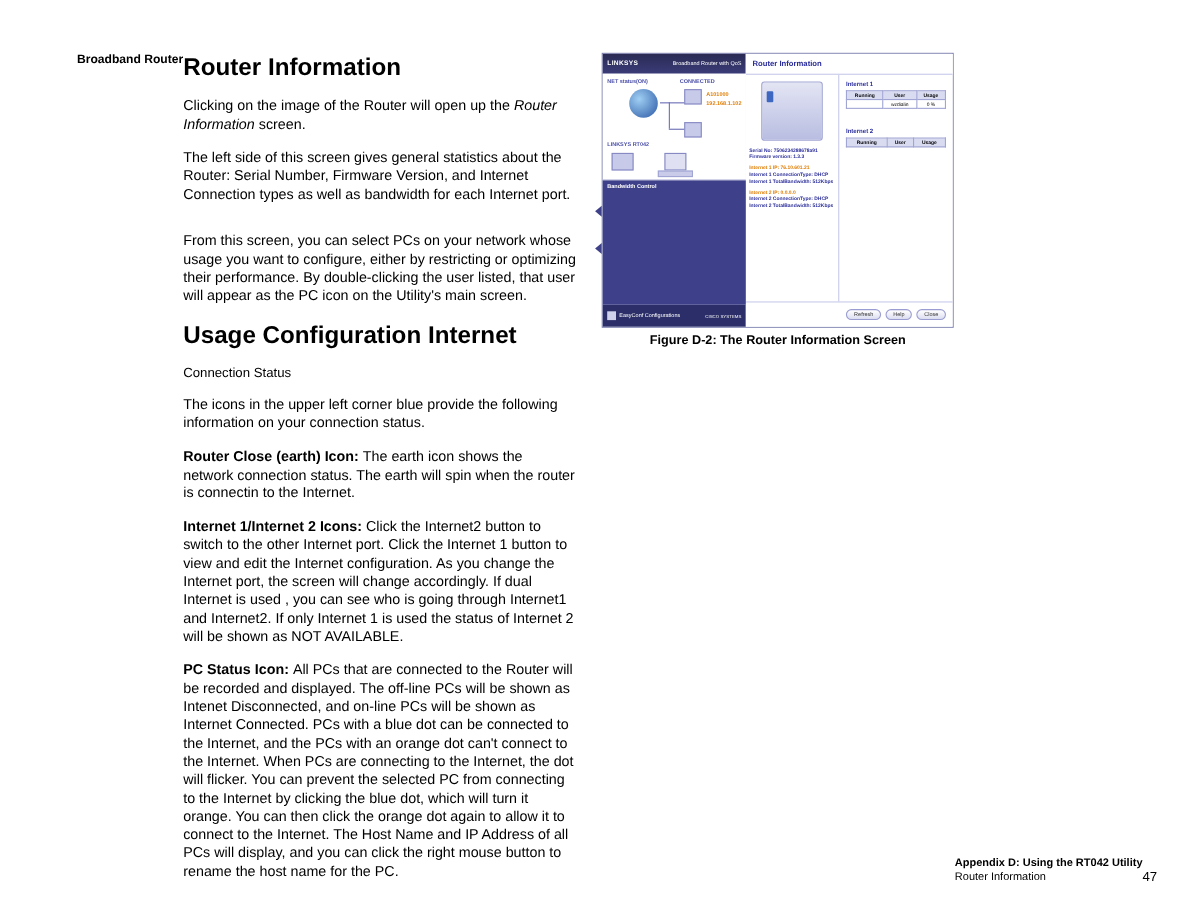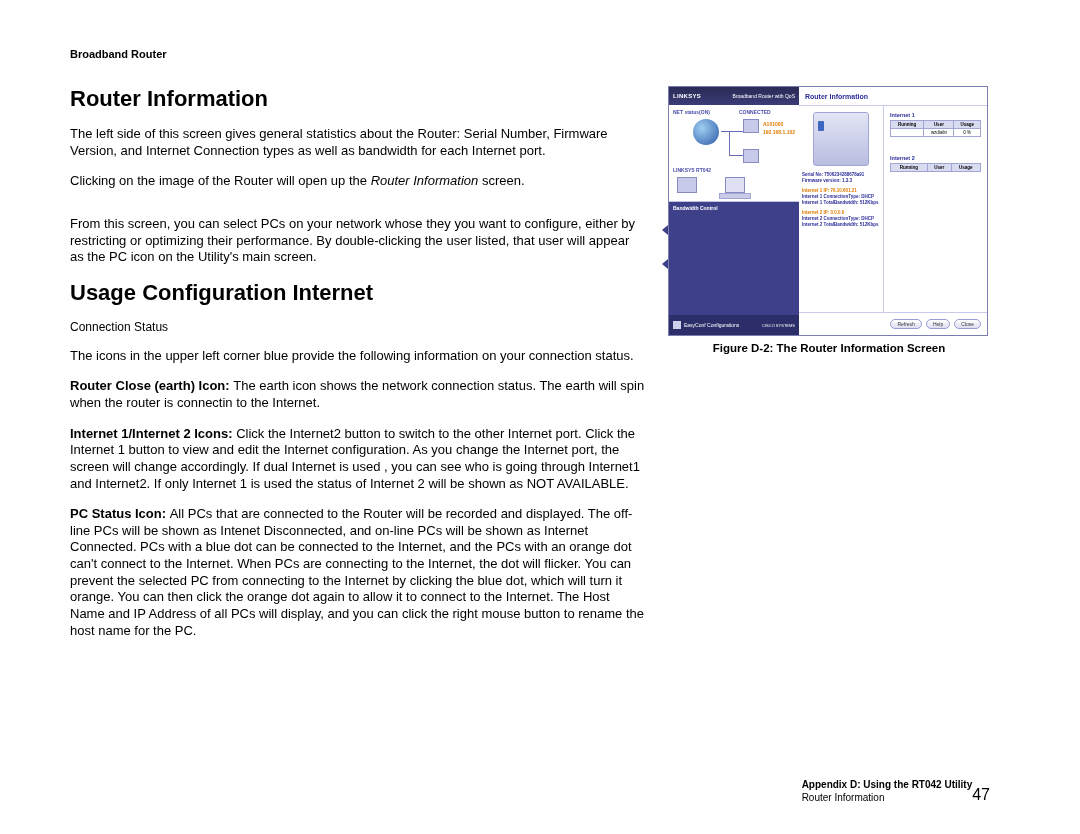--- a/index.html
+++ b/index.html
@@ -8,43 +8,44 @@
     background: #fff;
     font-family: Arial, Helvetica, sans-serif;
     color: #000;
     width: 1080px;
     height: 834px;
     box-sizing: border-box;
     position: relative;
   }
   .page {
     box-sizing: border-box;
-    padding: 48px 90px 30px 70px;
-    display: flex;
-    flex-direction: column;
+    padding: 48px 28px 30px 70px;
+    display: flex;
+    flex-direction: row;
     height: 100%;
   }
   .header-small {
     font-size: 11px;
     font-weight: bold;
     margin-bottom: 26px;
   }
   .columns {
     display: flex;
     gap: 22px;
     flex: 1;
   }
   .left-col {
     flex: 1;
     max-width: 596px;
   }
   .right-col {
     width: 322px;
     display: flex;
     flex-direction: column;
+    align-items: center;
   }
   h2.section-title {
     font-family: "Arial Narrow", Arial, sans-serif;
     font-stretch: condensed;
     font-size: 22px;
     font-weight: bold;
     margin: 0 0 14px 0;
   }
   p.body {
     font-size: 13px;
@@ -69,21 +70,21 @@
     display: flex;
     justify-content: flex-end;
     align-items: flex-end;
     font-size: 10px;
     margin-top: 10px;
   }
   .footer .left {
     line-height: 1.25;
   }
   .footer .left .line1 { font-weight: bold; }
-  .footer .right { font-size: 16px; margin-top: 14px; }
+  .footer .right { font-size: 12px; margin-top: 14px; }
   
   .figure-box {
     width: 320px;
     height: 250px;
     display: flex;
     border: 1px solid #7b7fb0;
     font-family: Arial, sans-serif;
     box-sizing: border-box;
   }
   .fig-left {
@@ -182,26 +183,26 @@
 </head>
 <body>
 
 <div class="page">
   <div class="header-small">Broadband Router</div>
 
   <div class="columns">
     <div class="left-col">
       <h2 class="section-title">Router Information</h2>
 
-      <p class="body">The left side of this screen gives general statistics about the Router: Serial Number, Firmware Version, and Internet Connection types as well as bandwidth for each Internet port.</p>
-
       <p class="body">
         <span>Clicking on the image of the Router will open up the </span><span class="italic">Router Information</span><span> screen.</span>
       </p>
-      <p class="body" style="margin-top:26px">From this screen, you can select PCs on your network whose they you want to configure, either by restricting or optimizing their performance. By double-clicking the user listed, that user will appear as the PC icon on the Utility's main screen.</p>
+
+      <p class="body">The left side of this screen gives general statistics about the Router: Serial Number, Firmware Version, and Internet Connection types as well as bandwidth for each Internet port.</p>
+      <p class="body" style="margin-top:26px">From this screen, you can select PCs on your network whose usage you want to configure, either by restricting or optimizing their performance. By double-clicking the user listed, that user will appear as the PC icon on the Utility's main screen.</p>
 
       <h2 class="section-title" style="margin-top:14px">Usage Configuration Internet</h2>
 
       <h3 class="subsection">Connection Status</h3>
 
       <p class="body">The icons in the upper left corner blue provide the following information on your connection status.</p>
 
       <p class="body">
         <b>Router Close (earth) Icon: </b><span>The earth icon shows the network connection status. The earth will spin when the router is connectin to the Internet.</span>
       </p>

